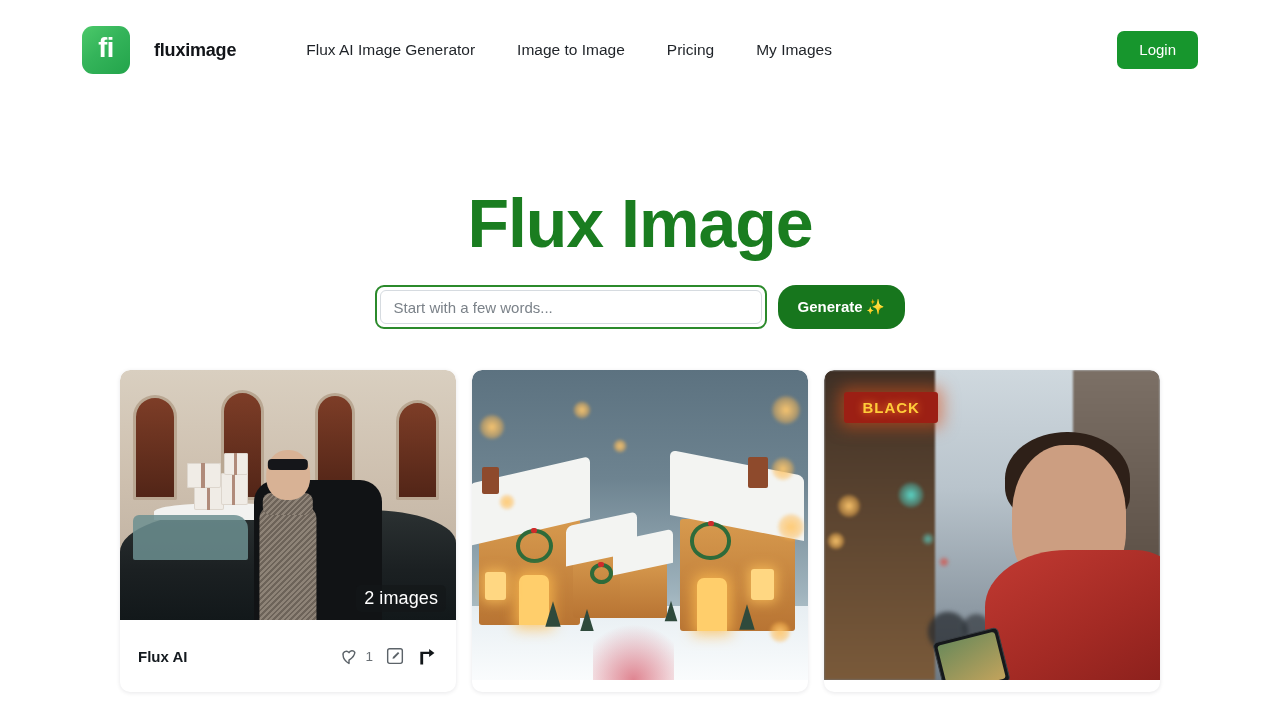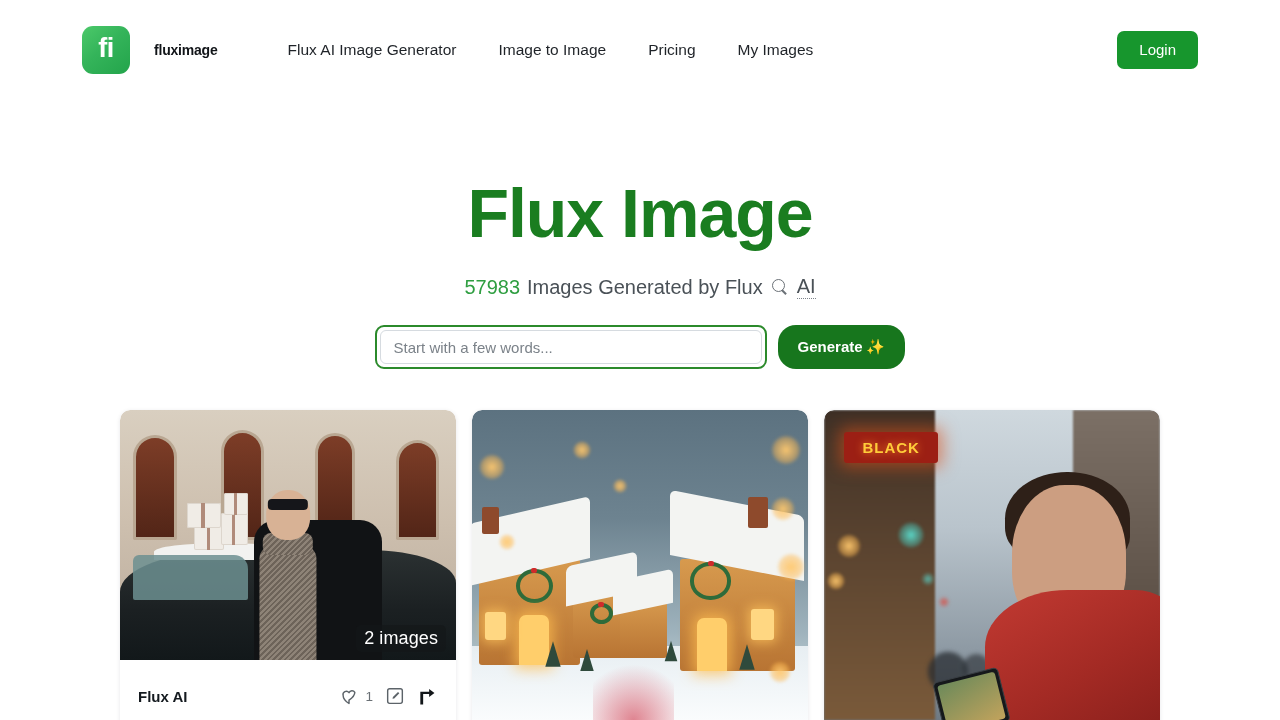--- a/index.html
+++ b/index.html
@@ -37,21 +37,21 @@
     align-items: center;
     justify-content: center;
     color: #ffffff;
     font-size: 27px;
     font-weight: 700;
     letter-spacing: -0.5px;
     line-height: 1;
     padding-bottom: 3px;
   }
   .brand-name {
-    font-size: 14px;
+    font-size: 18px;
     font-weight: 700;
     color: #111418;
     letter-spacing: -0.2px;
   }
   .nav {
     display: flex;
     align-items: center;
     gap: 42px;
     margin-left: 70px;
   }
@@ -77,21 +77,21 @@
 
   
   .hero {
     text-align: center;
     padding-top: 78px;
   }
   .hero-title {
     font-size: 68px;
     font-weight: 700;
     color: #1a7d20;
-    margin: 0;
+    margin: 10px;
     letter-spacing: -1px;
     line-height: 1.05;
   }
   .hero-sub {
     margin-top: 26px;
     font-size: 20px;
     color: #4a5157;
     display: flex;
     align-items: center;
     justify-content: center;
@@ -489,26 +489,20 @@
   </nav>
 
   <div class="header-spacer"></div>
 
   <button class="login-btn">Login</button>
 </div>
 
 <div class="hero">
   <h1 class="hero-title">Flux Image</h1>
 
-  <div class="hero-sub">
-    <span class="count">57983</span>
-    <span>Images Generated by Flux</span>
-    <span class="search-glyph"></span>
-    <span class="ai-abbr">AI</span>
-  </div>
 
   <div class="prompt-row">
     <div class="input-ring">
       <input class="prompt-input" type="text" placeholder="Start with a few words..." style="">
     </div>
     <button class="generate-btn">Generate ✨</button>
   </div>
 </div>
 
 <div class="gallery">

